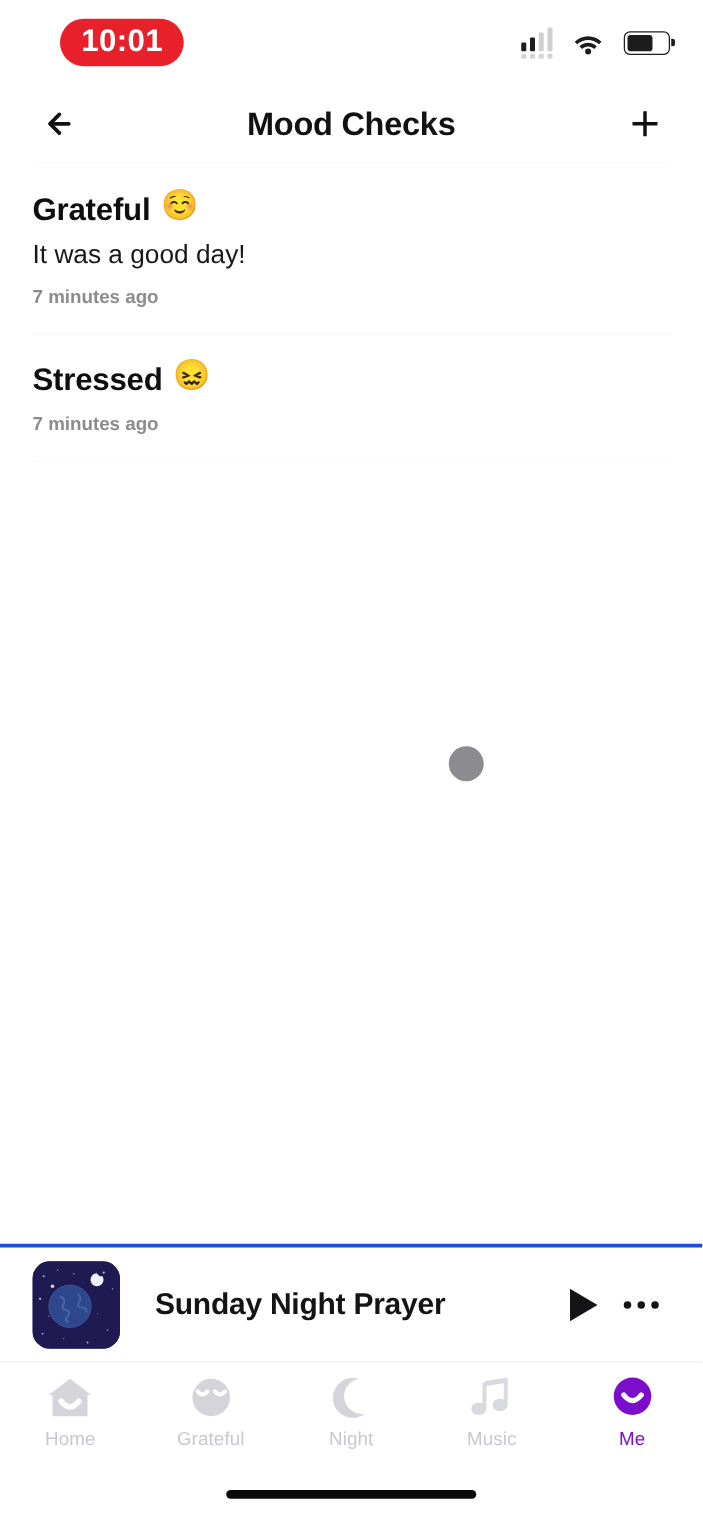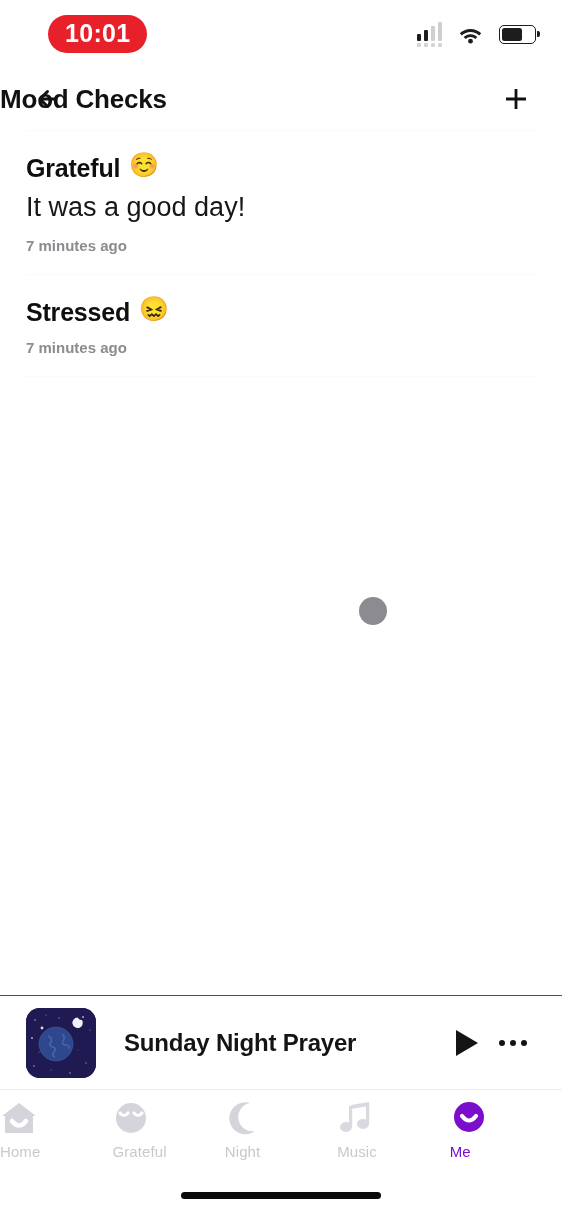--- a/index.html
+++ b/index.html
@@ -70,20 +70,21 @@
     flex:0 0 auto;
     position:relative;
   }
   .hdr-btn {
     width:44px; height:44px;
     display:flex; align-items:center; justify-content:center;
     cursor:pointer; background:none; border:none;
   }
   .hdr-title {
     position:absolute; left:0; right:0;
+    text-align:center;
     font-size:26px; font-weight:bold; color:#111113;
     letter-spacing:-0.2px;
     pointer-events:none;
   }
   .spacer-flex { flex:1 1 auto; }
 
   
   .list { flex:1 1 auto; position:relative; overflow:hidden; }
   .list-sep {
     height:1px; background:#fafafa;
@@ -91,38 +92,38 @@
   }
   .mood-row { padding:22px 26px 20px 26px; }
   .mood-title {
     font-size:25px; font-weight:bold; color:#0f0f11;
     letter-spacing:-0.2px;
     display:flex; align-items:flex-start; gap:9px;
     line-height:1.2;
   }
   .mood-emoji { font-size:24px; line-height:1; }
   .mood-note {
-    font-size:27px; color:#17171a; margin-top:8px; line-height:1.25;
+    font-size:21px; color:#17171a; margin-top:8px; line-height:1.25;
   }
   .mood-time {
     font-size:15px; color:#8b8b90; margin-top:12px;font-weight:bold;
   }
   .loading-dot {
     position:absolute;
     left:359px; top:467px;
     width:28px; height:28px;
     border-radius:50%;
     background:#8b8b90;
   }
 
   
   .player {
     flex:0 0 auto;
     height:95px;
-    border-top:1px solid #1d4ed8;
+    border-top:3px solid #1d4ed8;
     border-bottom:1px solid #ededed;
     display:flex; align-items:center;
     padding:0 26px;
     background:#ffffff;
   }
   .art {
     width:70px; height:70px;
     border-radius:14px;
     background:#201a52;
     position:relative; overflow:hidden;
@@ -147,21 +148,21 @@
 
   
   .tabbar {
     flex:0 0 auto;
     height:82px;
     display:flex; align-items:flex-start;
     padding-top:8px;
     background:#ffffff;
   }
   .tab {
-    flex:1 1 0; display:flex; flex-direction:column; align-items:flex-start;
+    flex:1 1 0; display:flex; flex-direction:column; align-items:center;
     cursor:pointer; gap:5px;
   }
   .tab-ico { height:40px; display:flex; align-items:center; justify-content:center; }
   .tab-label { font-size:15px; color:#c8c8cf; letter-spacing:0.1px; }
   .tab.active .tab-label { color:#7b0ecb; font-weight:normal; }
 
   
   .home-indicator {
     flex:0 0 auto;
     height:46px;

